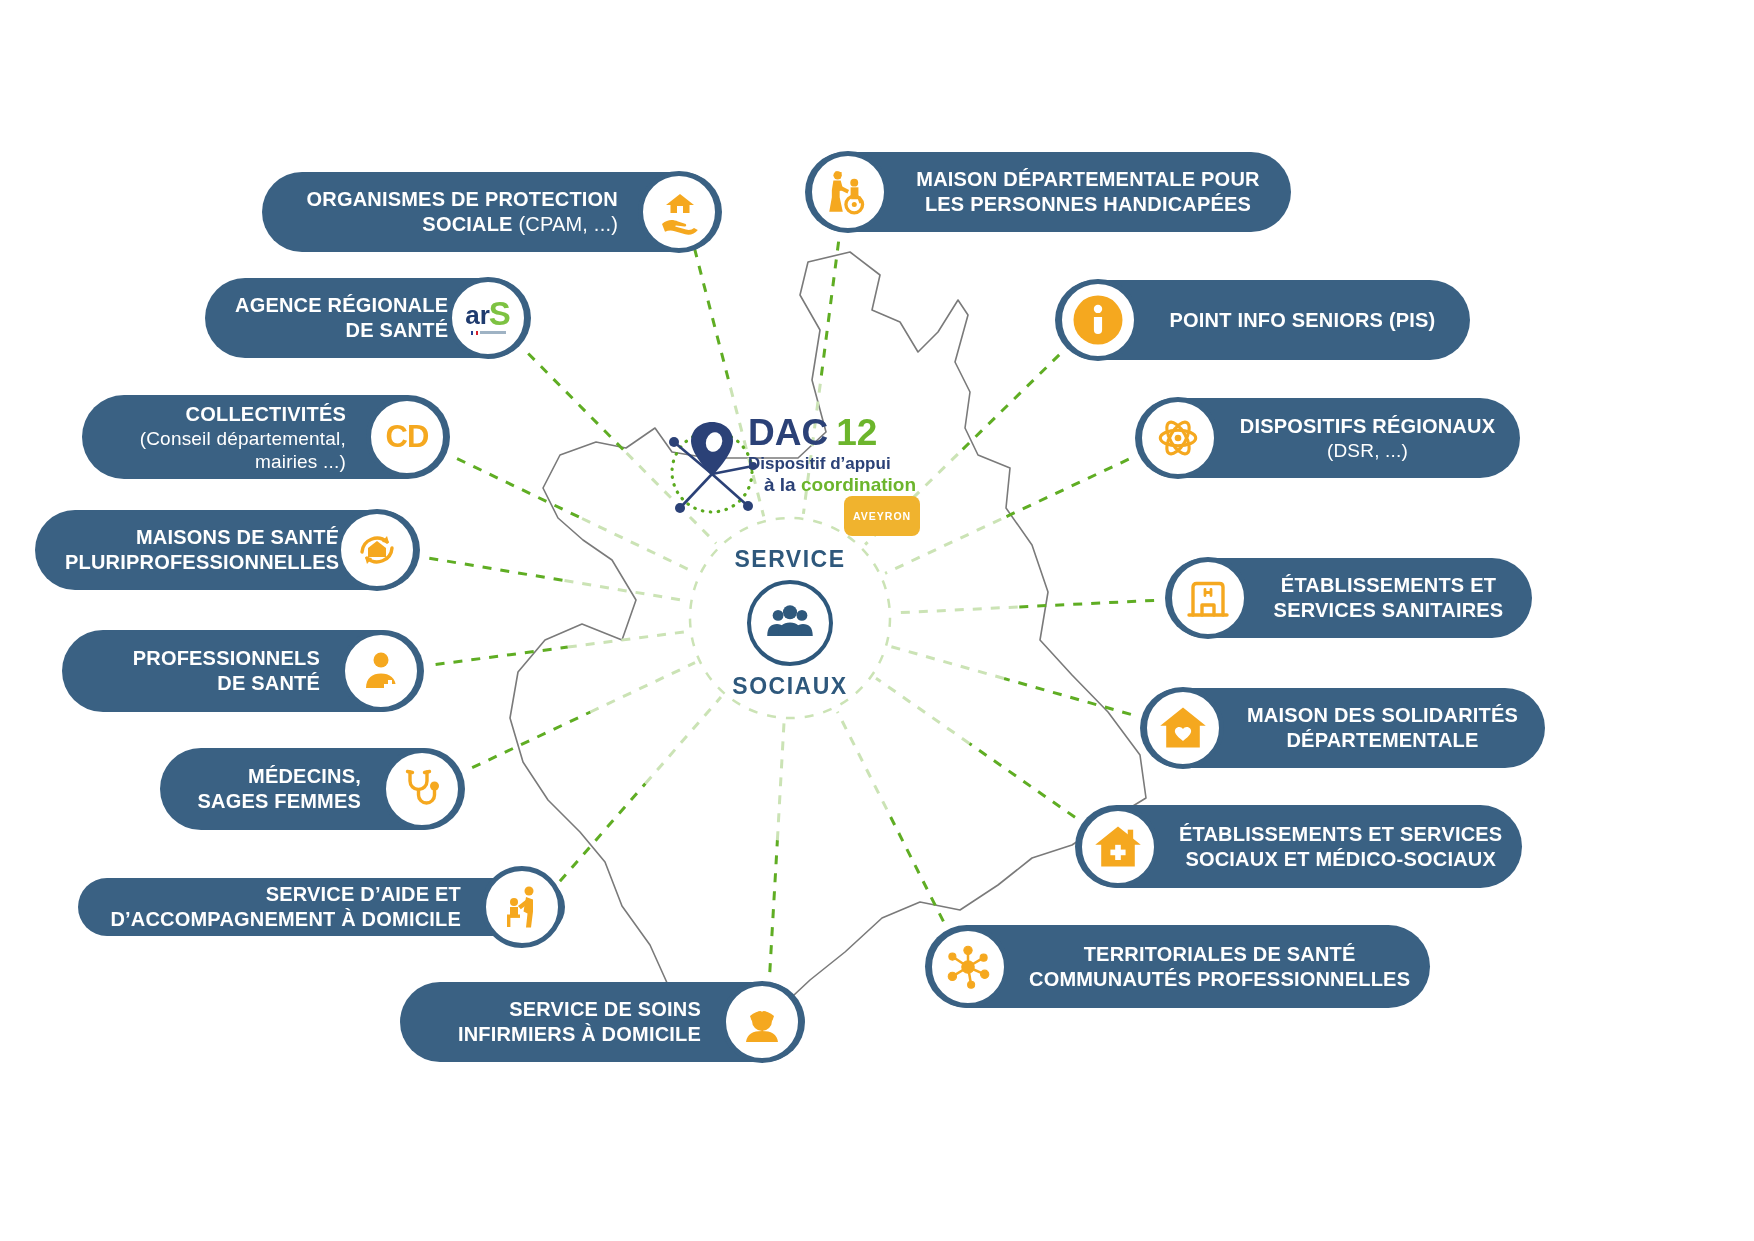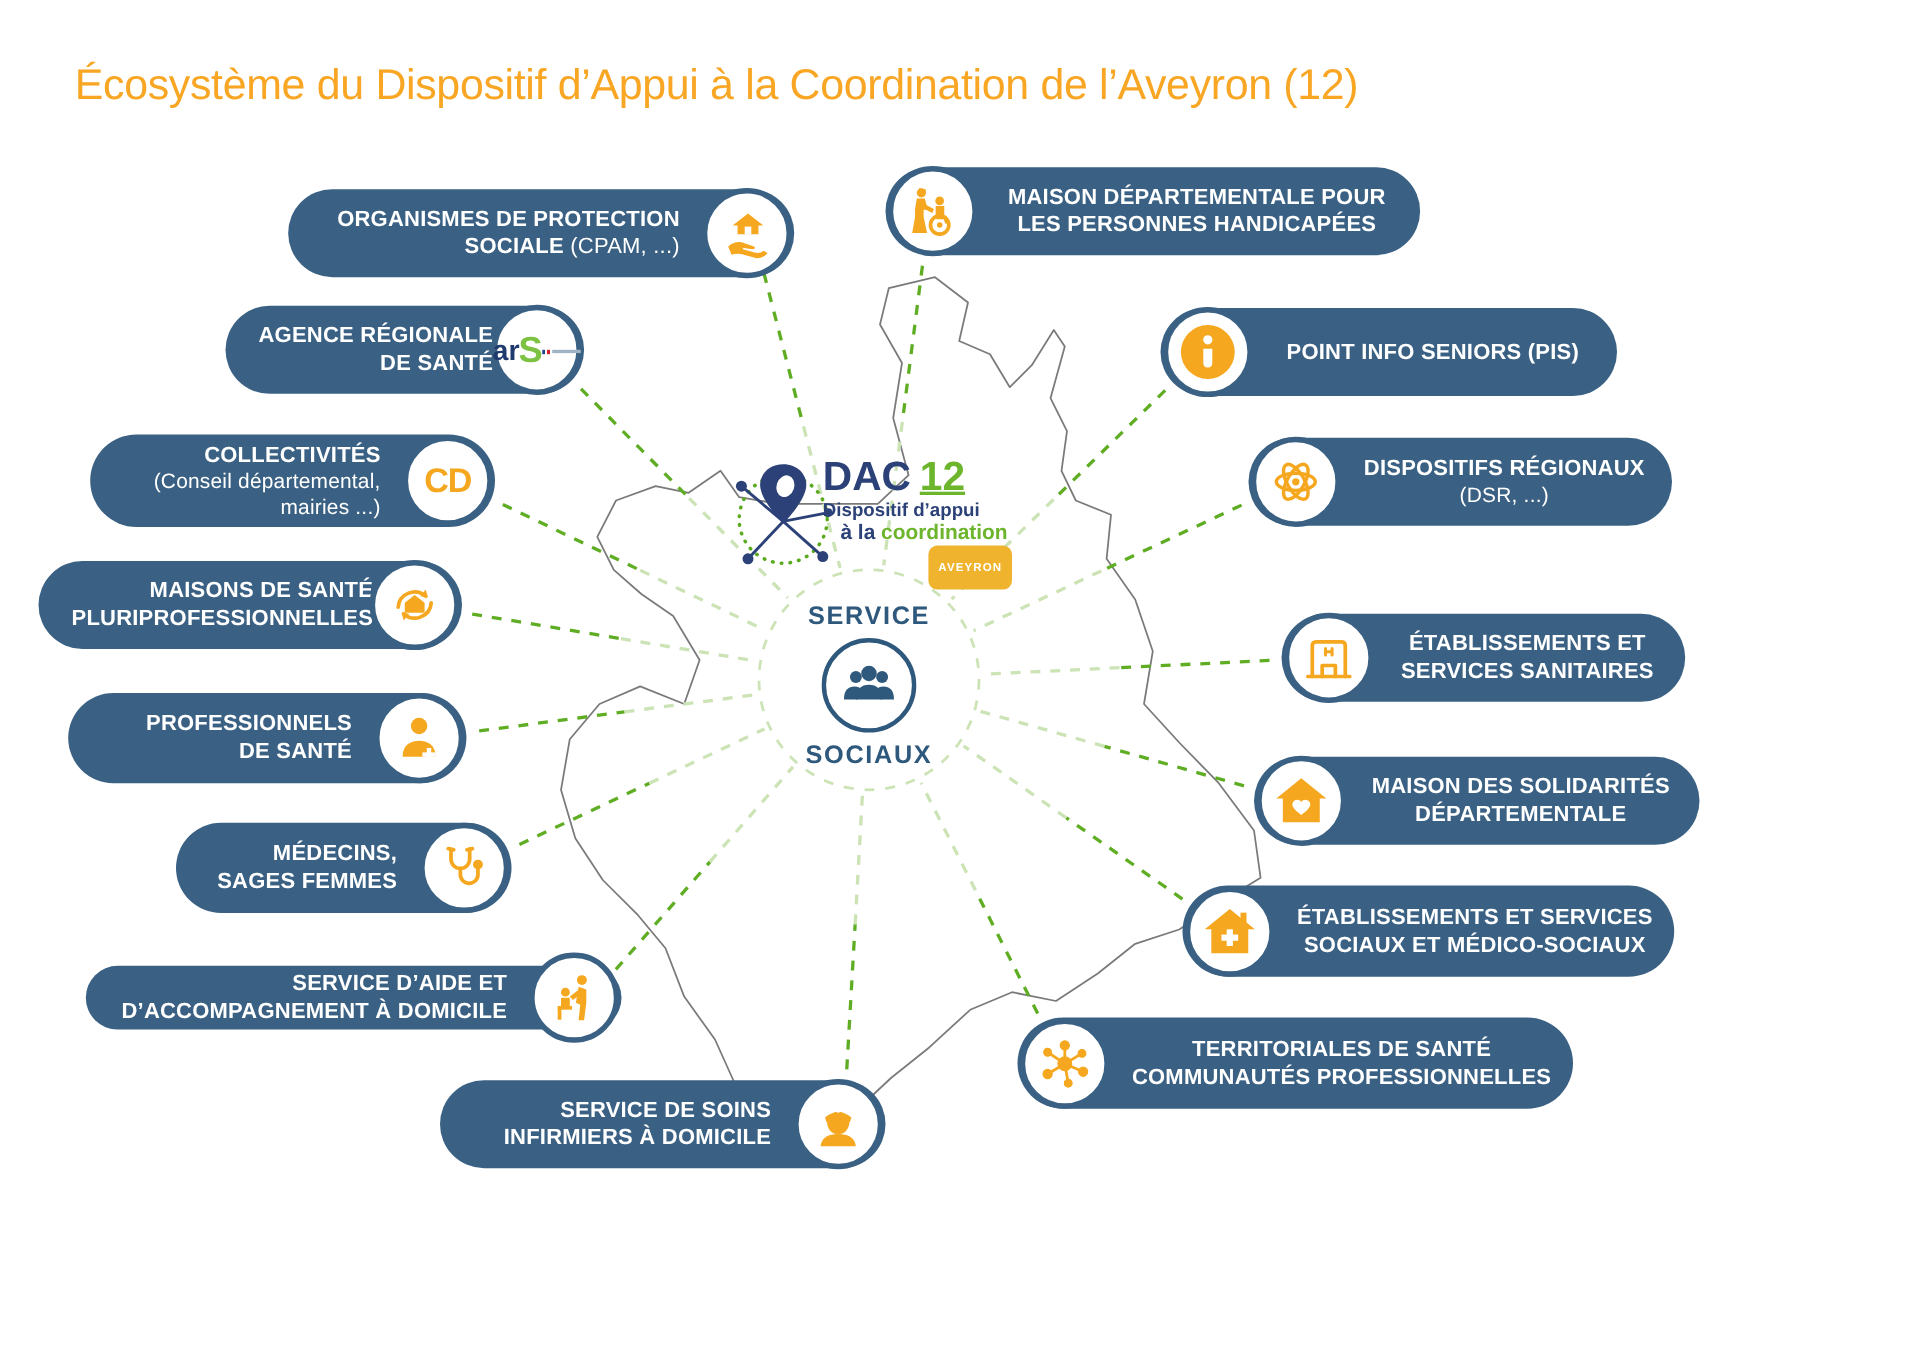--- a/index.html
+++ b/index.html
@@ -19,34 +19,34 @@
   }
   .pill-text{width:100%;font-weight:700;font-size:20px;letter-spacing:.2px;}
   .pill.left  .pill-text{text-align:right;padding-right:104px;padding-left:30px;}
   .pill.right .pill-text{text-align:center;padding-left:104px;padding-right:24px;}
   .ln{line-height:25px;white-space:nowrap;}
   .ln .reg{font-weight:400;}
   .ln.small{font-size:19px;line-height:23px;font-weight:400;}
   .icon-circle{
     position:absolute;top:50%;transform:translateY(-50%);
     width:72px;height:72px;border-radius:50%;background:#fff;border:5px solid #3A6183;
-    display:flex;align-items:center;justify-content:center;flex-direction:row;
+    display:flex;align-items:center;justify-content:center;flex-direction:column;
   }
   .icon-circle.at-right{right:2px;}
   .icon-circle.at-left{left:2px;}
   .cd-text{font-size:31px;font-weight:800;color:#F5A81F;letter-spacing:-1px;}
   .ars{font-weight:700;font-size:26px;color:#1F3B6E;line-height:1;display:flex;align-items:flex-end;}
   .ars .s-green{color:#7DC242;font-size:33px;line-height:.8;margin-left:-1px;}
   .ars-sub{display:flex;gap:2px;align-items:center;margin-top:3px;}
   .ars-sub .flag{width:7px;height:4px;background:linear-gradient(90deg,#23408F 33%,#fff 33% 66%,#D6202F 66%);}
   .ars-sub .bar{width:26px;height:3px;background:#9FB3C4;}
   
   #dac-logo{position:absolute;left:748px;top:414px;width:200px;}
   .dac-line1{font-size:37px;font-weight:800;color:#2B4177;line-height:1;}
-  .dac-line1 .num{color:#6CB52C;margin-left:8px;text-decoration:underline;}
+  .dac-line1 .num{color:#6CB52C;margin-left:8px;}
   .dac-line2{font-size:17px;font-weight:700;color:#2B4177;line-height:21px;margin-top:2px;}
   .dac-line3{font-size:19px;font-weight:700;color:#2B4177;line-height:21px;margin-left:16px;}
   .dac-line3 .coord{color:#6CB52C;}
   .dac-badge{
     display:inline-block;margin-left:96px;margin-top:1px;background:#F0B32E;color:#fff;
     font-size:10.5px;font-weight:700;letter-spacing:1px;padding:14px 9px;border-radius:8px;
   }
   
   #hub{position:absolute;left:700px;top:546px;width:180px;text-align:center;}
   .hub-word{font-size:23px;font-weight:700;color:#2E587C;letter-spacing:1.5px;}
@@ -90,21 +90,20 @@
         <line x1="1017.7" y1="607.0" x2="894.9" y2="612.9" stroke="#CBE3B5" stroke-width="3" stroke-dasharray="9 9"></line>
         <line x1="1130.9" y1="714.4" x2="1004.0" y2="678.5" stroke="#5FAD23" stroke-width="3" stroke-dasharray="9 9"></line>
         <line x1="1004.0" y1="678.5" x2="891.0" y2="646.6" stroke="#CBE3B5" stroke-width="3" stroke-dasharray="9 9"></line>
         <line x1="1075.0" y1="817.3" x2="969.3" y2="743.4" stroke="#5FAD23" stroke-width="3" stroke-dasharray="9 9"></line>
         <line x1="969.3" y1="743.4" x2="876.0" y2="678.2" stroke="#CBE3B5" stroke-width="3" stroke-dasharray="9 9"></line>
         <line x1="943.4" y1="921.4" x2="886.8" y2="809.4" stroke="#5FAD23" stroke-width="3" stroke-dasharray="9 9"></line>
         <line x1="886.8" y1="809.4" x2="837.4" y2="711.7" stroke="#CBE3B5" stroke-width="3" stroke-dasharray="9 9"></line>
       </g>
   </svg>
 
-  <div class="title">Écosystème du Dispositif d’Appui à la Coordination de l’Aveyron (12)</div>
 
   <svg style="position:absolute;left:650px;top:408px;" width="130" height="125" viewBox="0 0 130 125">
     <circle cx="62" cy="64" r="40" fill="none" stroke="#5AAA1E" stroke-width="3.2" stroke-dasharray="0.5 7.5" stroke-linecap="round"></circle>
     <g stroke="#2B4177" stroke-width="2.6">
       <line x1="62" y1="66" x2="24" y2="34"></line>
       <line x1="62" y1="66" x2="30" y2="100"></line>
       <line x1="62" y1="66" x2="98" y2="98"></line>
       <line x1="62" y1="66" x2="103" y2="58"></line>
     </g>
     <g fill="#2B4177">

